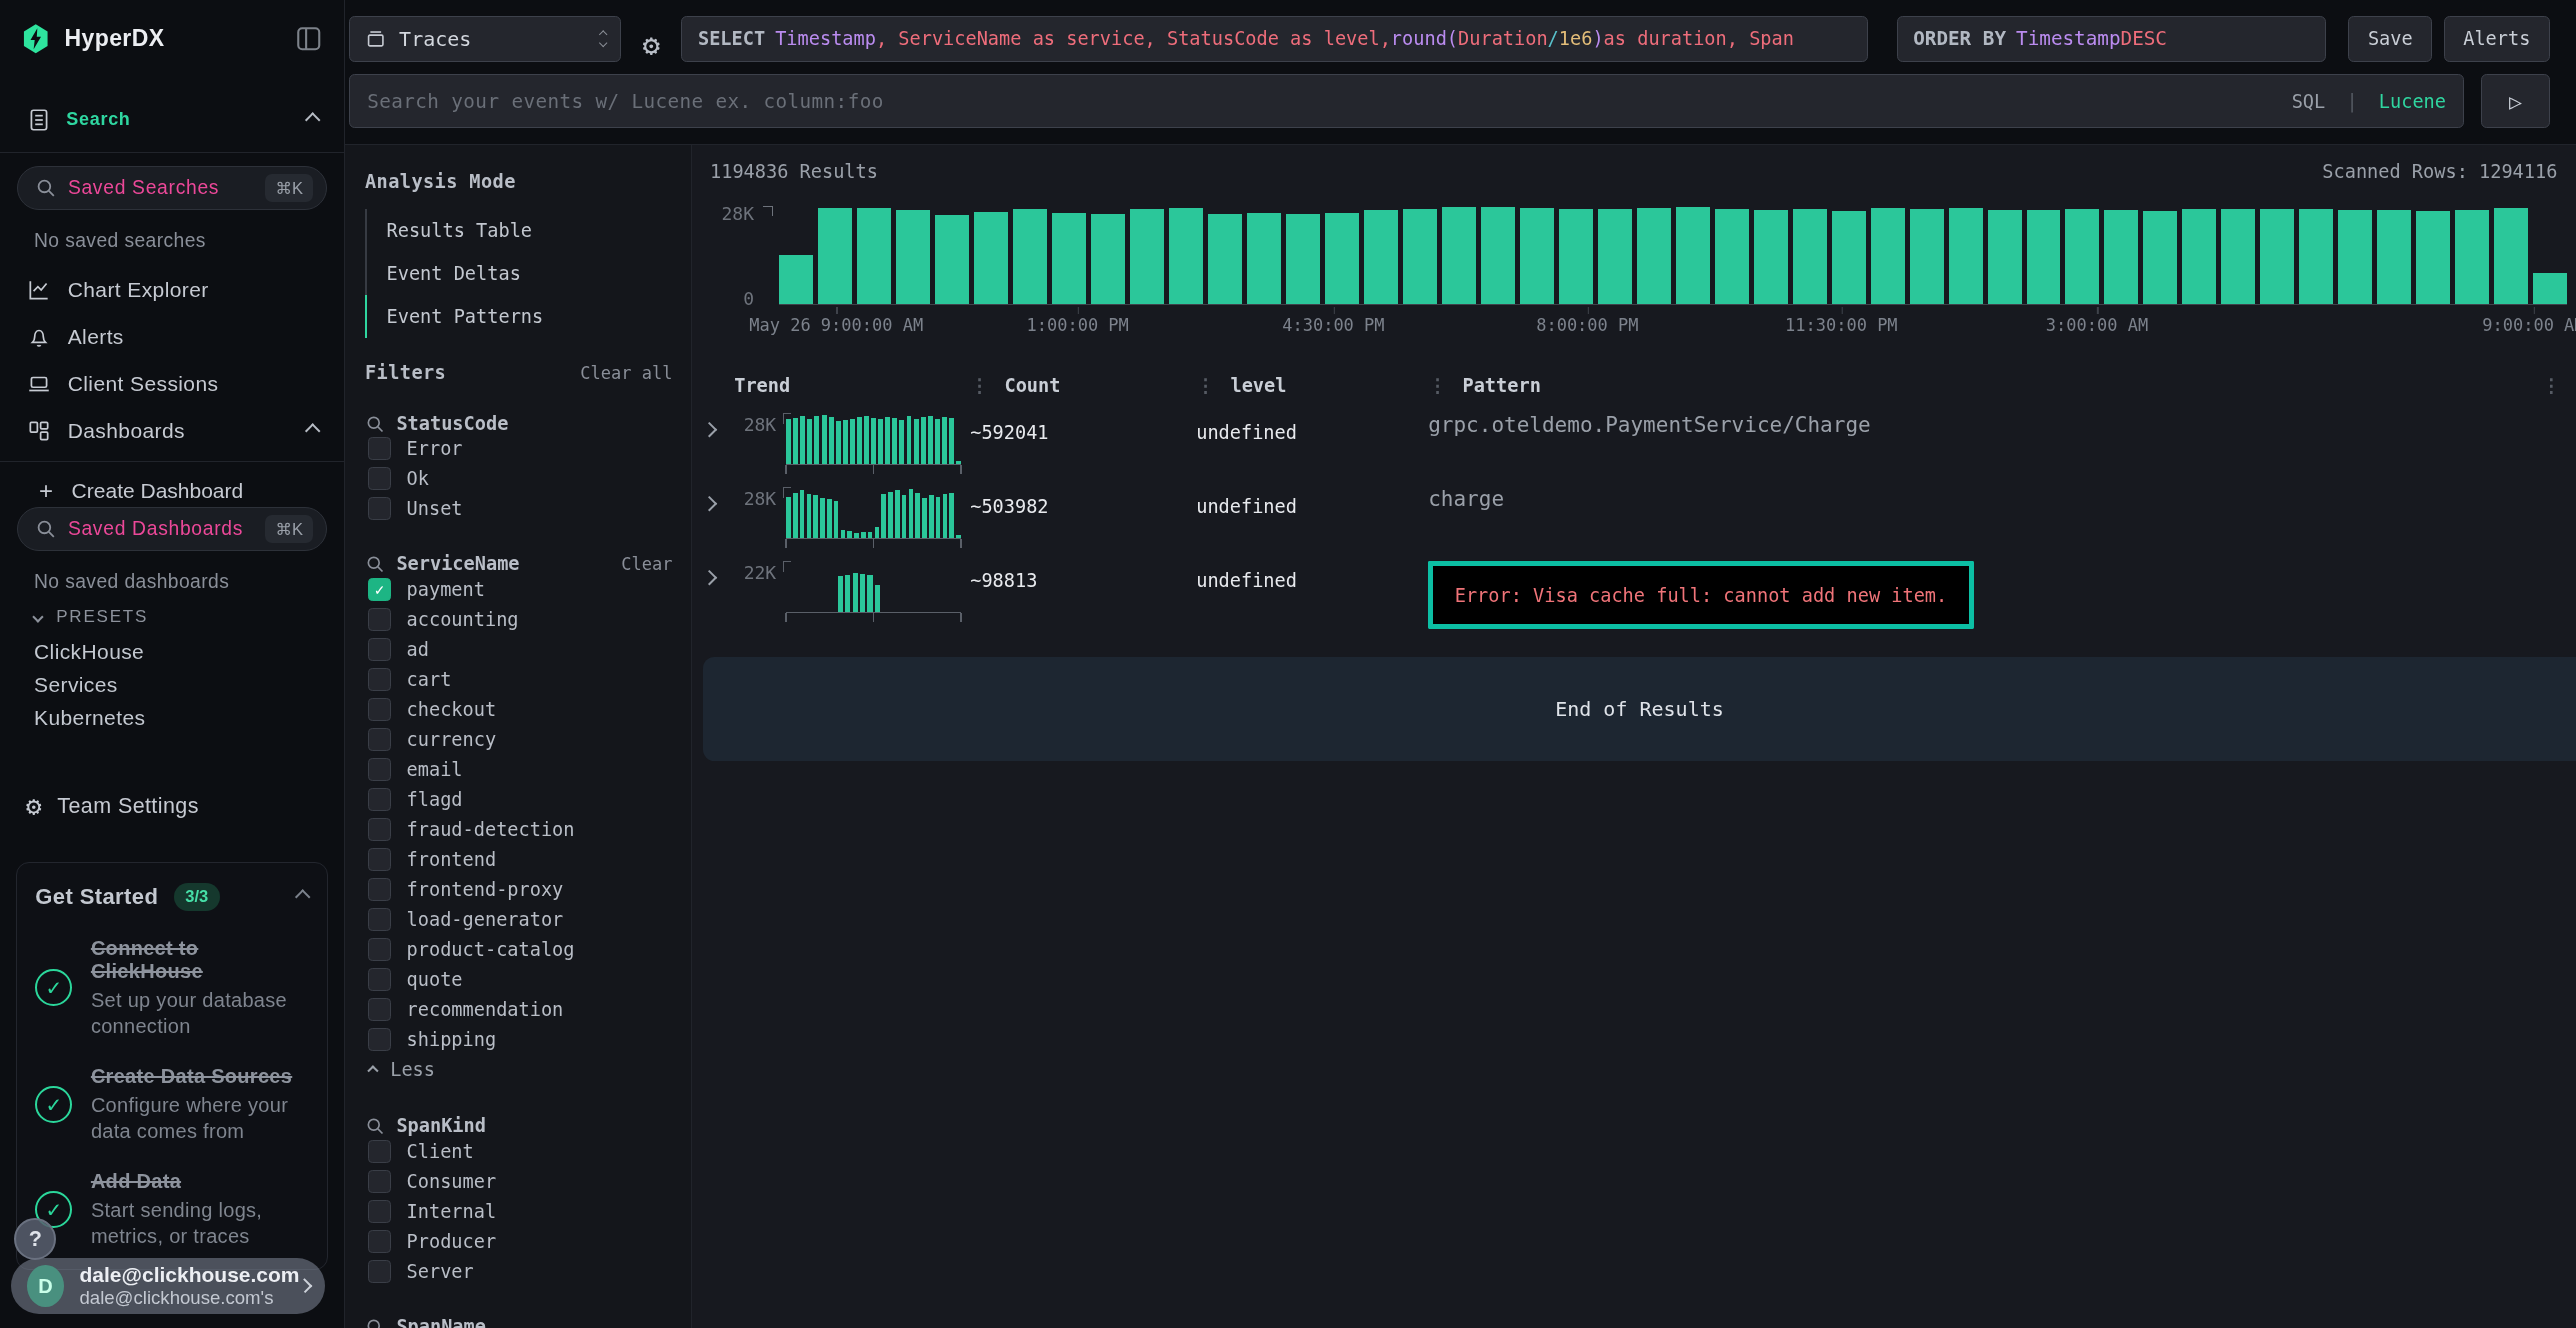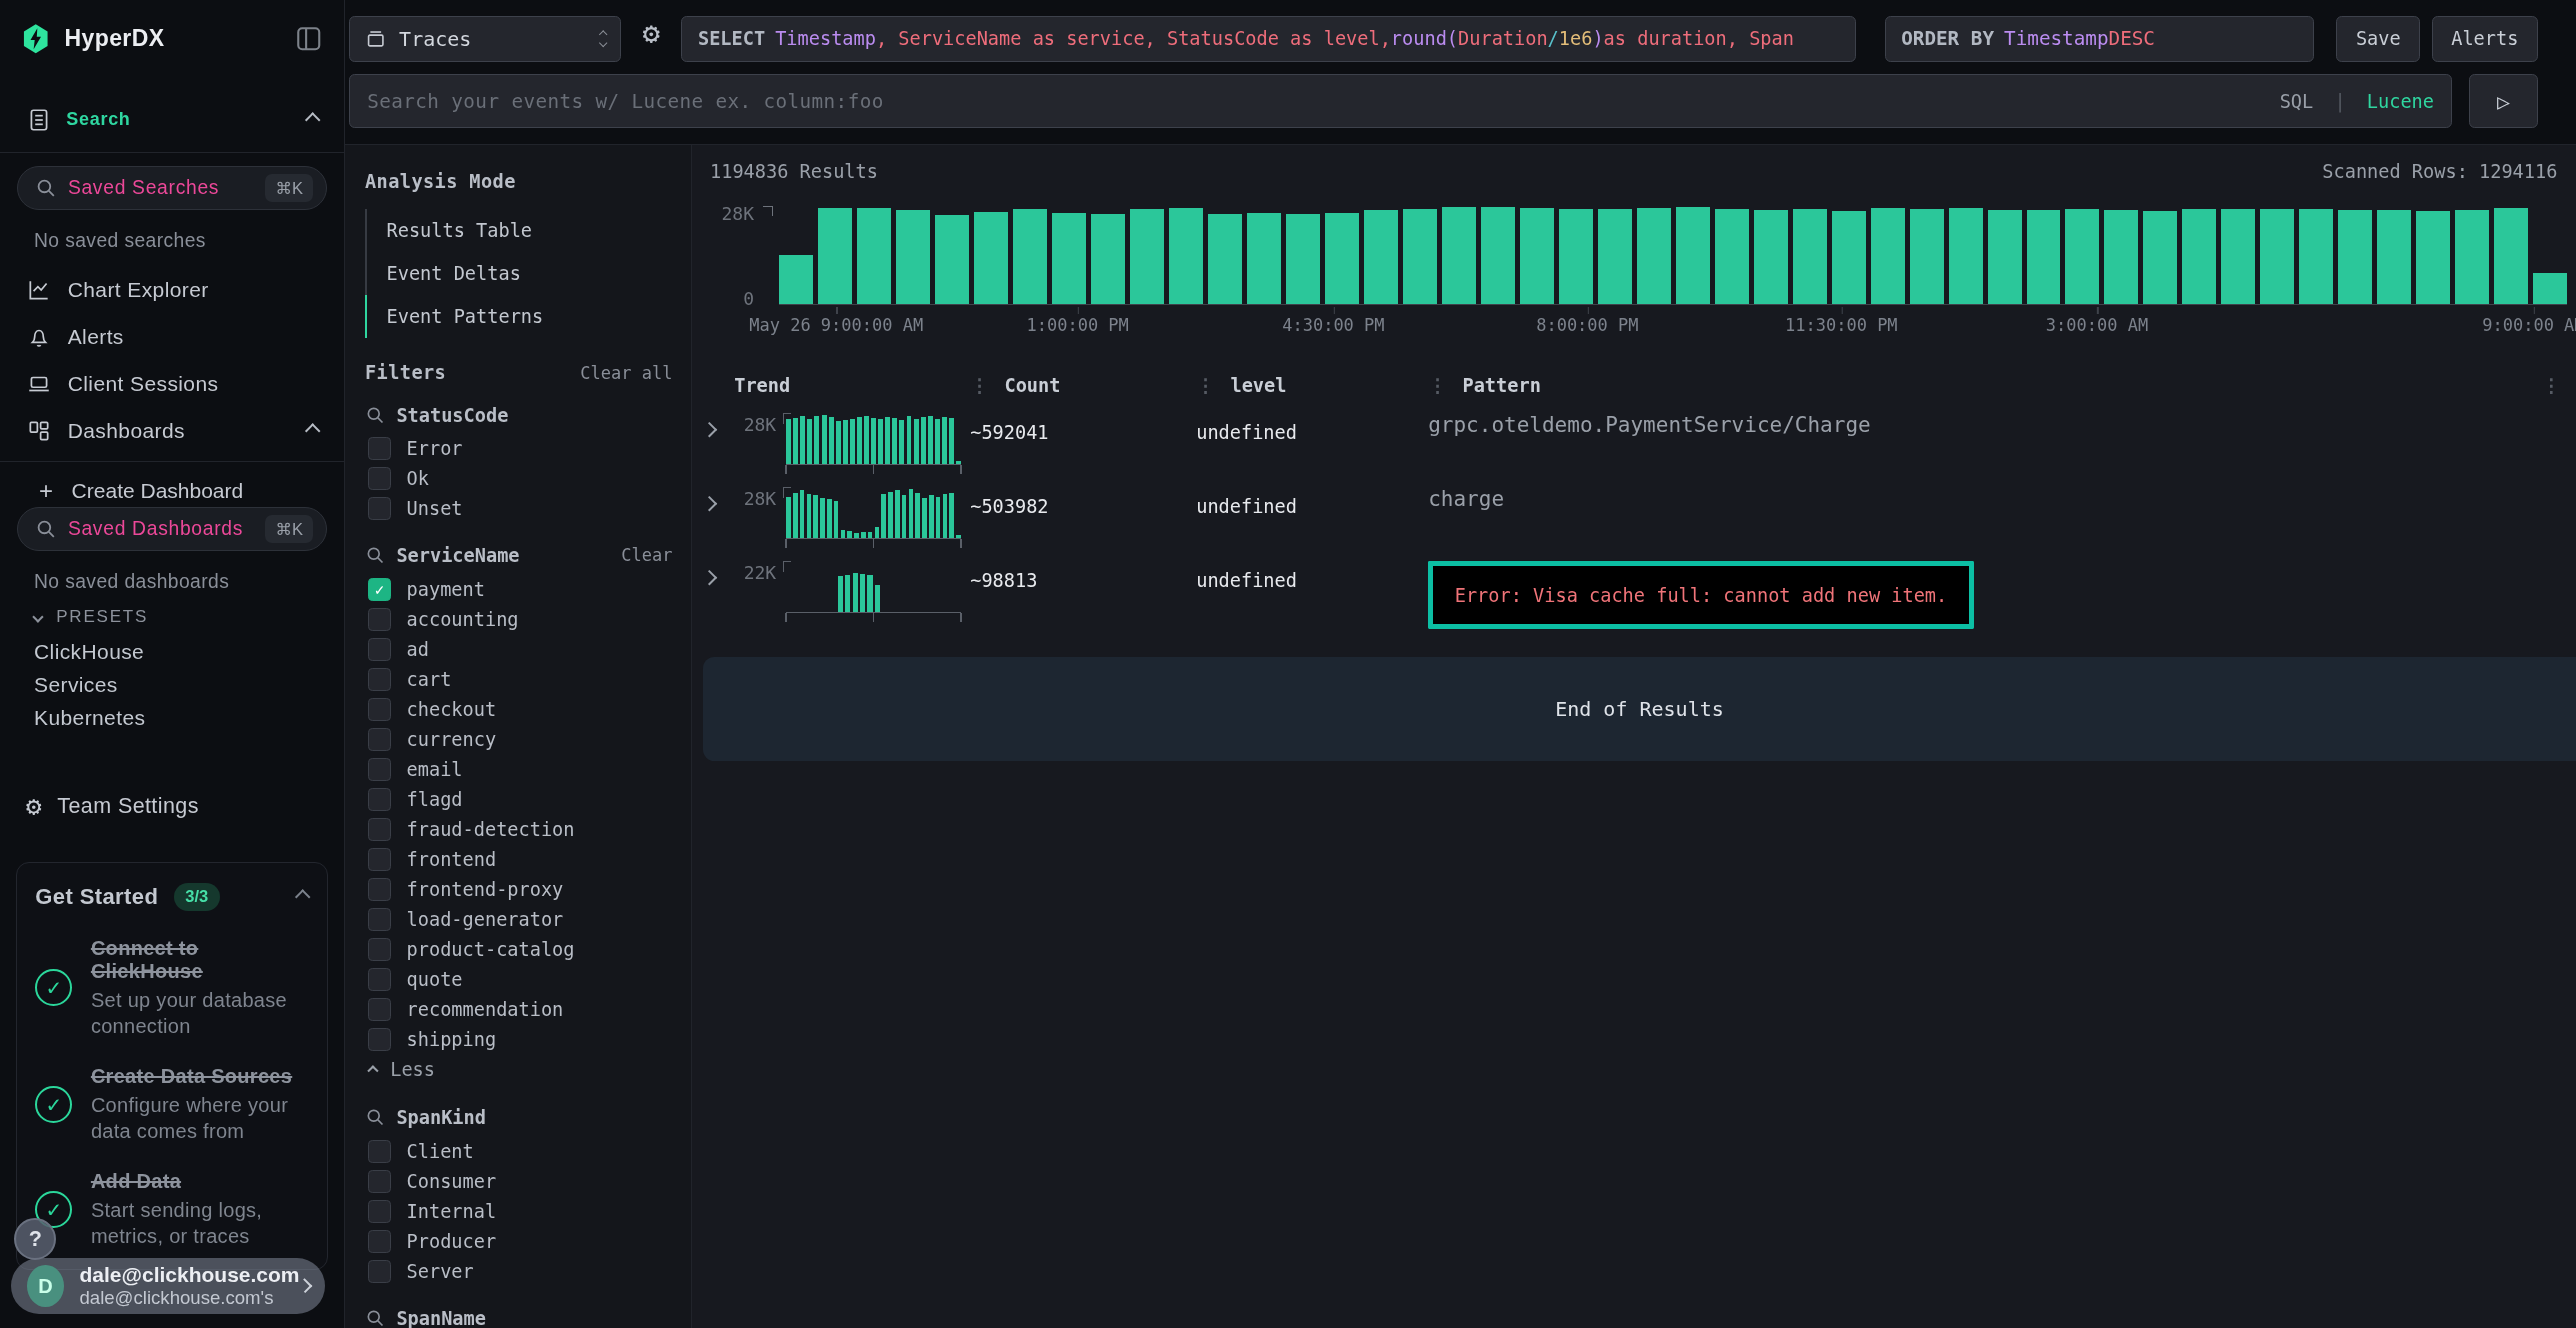--- a/index.html
+++ b/index.html
@@ -52,21 +52,21 @@
   .gs-step-desc{font-size:20px;color:#7f858f;letter-spacing:0.3px;margin-top:4.3px;line-height:1.3}
   .help-fab{position:absolute;left:14.3px;top:1218px;width:42px;height:42px;border-radius:50%;background:rgba(88,95,110,.85);border:2.1px solid #6a7180;color:#dfe3ea;font-size:21.5px;font-weight:bold;display:flex;align-items:center;justify-content:center;z-index:3}
   .user-pill{position:absolute;left:11.4px;right:18.6px;top:1258px;height:56px;background:rgba(128,135,152,.55);border-radius:29px;display:flex;align-items:center;padding:0 15.7px;z-index:2}
   .avatar{width:42px;height:42px;border-radius:50%;background:#49907f;color:#c9ffe9;font-weight:bold;font-size:20px;display:flex;align-items:center;justify-content:center;margin-right:15.7px}
   .user-name{font-weight:bold;font-size:21px;color:#eceef3;line-height:1.15}
   .user-org{font-size:18.6px;color:#c3c8d1;line-height:1.15}
   .user-pill .chev{margin-left:auto;border-color:#cdd2da}
 
   
   .topbar{position:absolute;left:345px;top:0;width:2231px;height:145px;background:var(--bg0);border-bottom:1.4px solid var(--line)}
-  .tb-row{position:absolute;left:4.3px;right:38px;display:flex;align-items:flex-start}
+  .tb-row{position:absolute;left:4.3px;right:26px;display:flex;align-items:flex-end}
   .tb-row1{top:15.7px;height:46px;gap:0}
   .tb-row2{top:74px;height:54px}
   .ctl{background:var(--ctl);border:1.4px solid var(--ctl-border);border-radius:5.7px;height:100%;display:flex;align-items:center}
   .src-select{width:272px;padding:0 14.3px;cursor:pointer}
   .src-label{font-size:20px;color:#d3d7de;margin-left:13px;flex:1}
   .updown{display:flex;flex-direction:column;gap:2.9px;opacity:.7}
   .updown .chev{width:6.4px;height:6.4px;border-width:1.4px}
   .gear-btn{width:60px;display:flex;justify-content:center;align-items:center;font-size:29px;color:#b9bec7;cursor:pointer}
   .sql-box{flex:1;margin-right:29px;padding:0 15.7px;font-size:18.6px;white-space:nowrap;overflow:hidden}
   .kw{color:#b2b8c2;font-weight:bold;margin-right:10px}
@@ -84,21 +84,21 @@
 
   
   .fpanel{position:absolute;left:345px;top:145px;width:347px;height:1184px;background:var(--bg1);border-right:1.4px solid var(--line);padding:26px 18.6px 0 20px;overflow:hidden;font-size:18.6px}
   .fp-title{font-weight:bold;color:#b9bec7;font-size:18.6px;letter-spacing:0.4px}
   .mode-list{margin-top:17px;border-left:2.1px solid #373b43}
   .mode-item{height:43px;display:flex;align-items:center;padding-left:20px;color:#c3c8d0;cursor:pointer;border-left:2.9px solid transparent;margin-left:-2.5px}
   .mode-item.sel{border-left-color:var(--green)}
   .filters-head{margin-top:24px;display:flex;align-items:baseline}
   .clear-link{margin-left:auto;color:#8a8f99;font-size:17px;cursor:pointer}
   .fgroup{margin-top:21.5px}
-  .fg-head{display:flex;align-items:flex-start;height:29px}
+  .fg-head{display:flex;align-items:flex-end;height:29px}
   .fg-name{font-weight:bold;color:#b9bec7;margin-left:11.4px;flex:1}
   .fopt{display:flex;align-items:center;height:30px;padding-left:2.9px;cursor:pointer}
   .cbox{width:23px;height:23px;border-radius:4.3px;background:#24262d;border:1.4px solid #3a3e47;margin-right:15.7px;flex:0 0 auto;display:flex;align-items:center;justify-content:center}
   .cbox.on{background:var(--check);border-color:var(--check);color:#fff;font-size:15.7px;font-weight:bold}
   .fopt-label{color:#b9bec7;white-space:nowrap;overflow:hidden;text-overflow:ellipsis}
   .less-row{display:flex;align-items:center;height:31.5px;color:#9aa0a9;cursor:pointer}
   .less-row .chev{width:7.9px;height:7.9px;border-color:#9aa0a9;margin:2.9px 13px 0 4.3px}
   .sicon{flex:0 0 auto}
 
   

